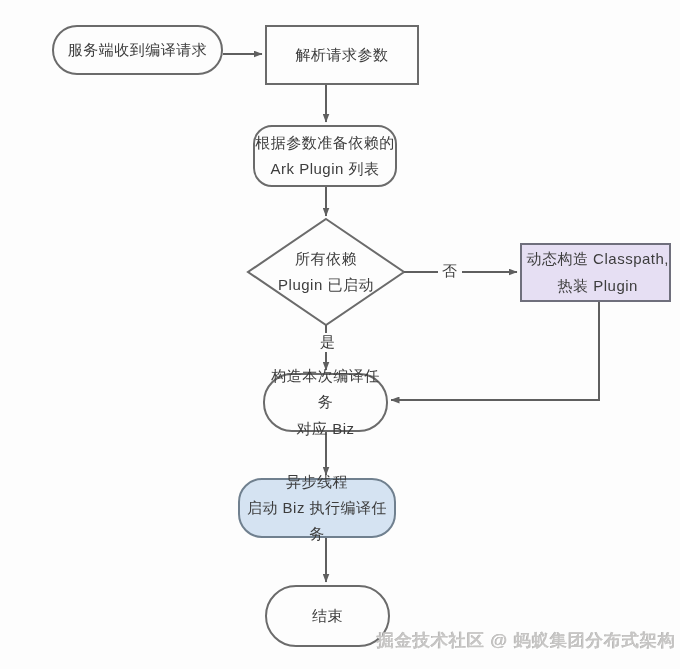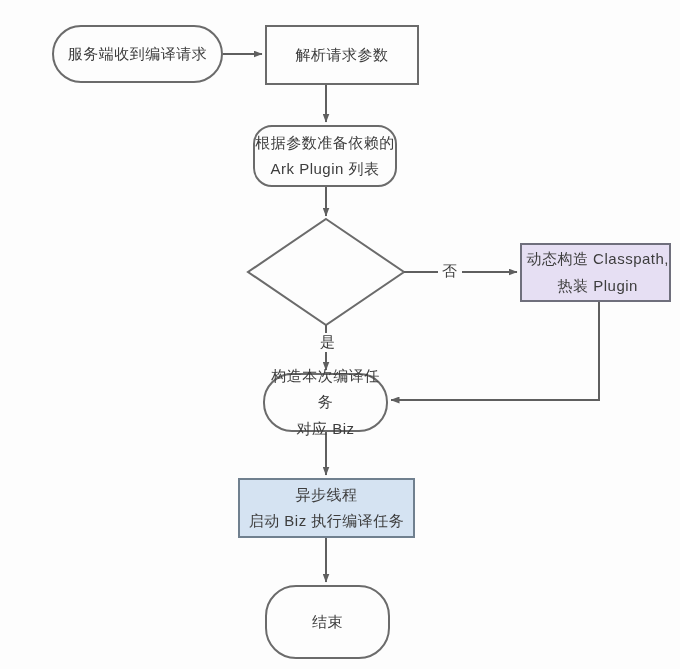--- a/index.html
+++ b/index.html
@@ -31,28 +31,28 @@
     text-align: center;
     font-size: 15px;
     color: #3d3d3d;
     line-height: 1.75;
     white-space: pre-line;
     border: 2px solid #6b6b6b;
     background: #fdfdfd;
     letter-spacing: 0.5px;
   }
   .terminator { border-radius: 31px; }
-  #n-start     { left: 52px;  top: 25px;  width: 171px; height: 58px; border-radius: 29px; }
+  #n-start     { left: 52px;  top: 25px;  width: 171px; height: 50px; border-radius: 29px; }
   #n-parse     { left: 265px; top: 25px;  width: 154px; height: 60px; }
   #n-prepare   { left: 253px; top: 125px; width: 144px; height: 62px; border-radius: 19px; }
   #n-decision  { left: 244px; top: 219px; width: 164px; height: 106px; border: none; background: transparent; }
   #n-hotload   { left: 520px; top: 243px; width: 151px; height: 59px; background: #e6dff3; border-color: #6f6f7c; justify-content: flex-end; }
   #n-construct { left: 263px; top: 373px; width: 125px; height: 59px; border-radius: 29px; }
-  #n-async     { left: 238px; top: 478px; width: 177px; height: 60px; background: #d5e3f2; border-color: #70808f; }
-  #n-end       { left: 265px; top: 585px; width: 125px; height: 74px; text-align: center; }
+  #n-async     { left: 238px; top: 478px; width: 158px; height: 60px; background: #d5e3f2; border-color: #70808f; border-radius: 24px; }
+  #n-end       { left: 265px; top: 585px; width: 125px; height: 62px; text-align: center; }
   .edge-label {
     position: absolute;
     font-size: 15px;
     color: #3d3d3d;
     background: #fdfdfd;
     padding: 0 4px;
     letter-spacing: 0.5px;
   }
   #lbl-no  { left: 438px; top: 262px; }
   #lbl-yes { left: 316px; top: 333px; }
@@ -97,20 +97,24 @@
 
   <div class="node" id="n-parse">
     <span>解析请求参数</span>
   </div>
 
   <div class="node" id="n-prepare">
     <span>根据参数准备依赖的
 Ark Plugin 列表</span>
   </div>
 
+  <div class="node" id="n-decision">
+    <span>所有依赖
+Plugin 已启动</span>
+  </div>
 
   <div class="node" id="n-hotload">
     <span>动态构造 Classpath,
 热装 Plugin</span>
   </div>
 
   <div class="node" id="n-construct">
     <span>构造本次编译任务
 对应 Biz</span>
   </div>
@@ -120,14 +124,15 @@
 启动 Biz 执行编译任务</span>
   </div>
 
   <div class="node terminator" id="n-end">
     <span>结束</span>
   </div>
 
   <span class="edge-label" id="lbl-no">否</span>
   <span class="edge-label" id="lbl-yes">是</span>
 
+  <div class="watermark">掘金技术社区 @ 蚂蚁集团分布式架构</div>
 
 </div>
 
 </body></html>

